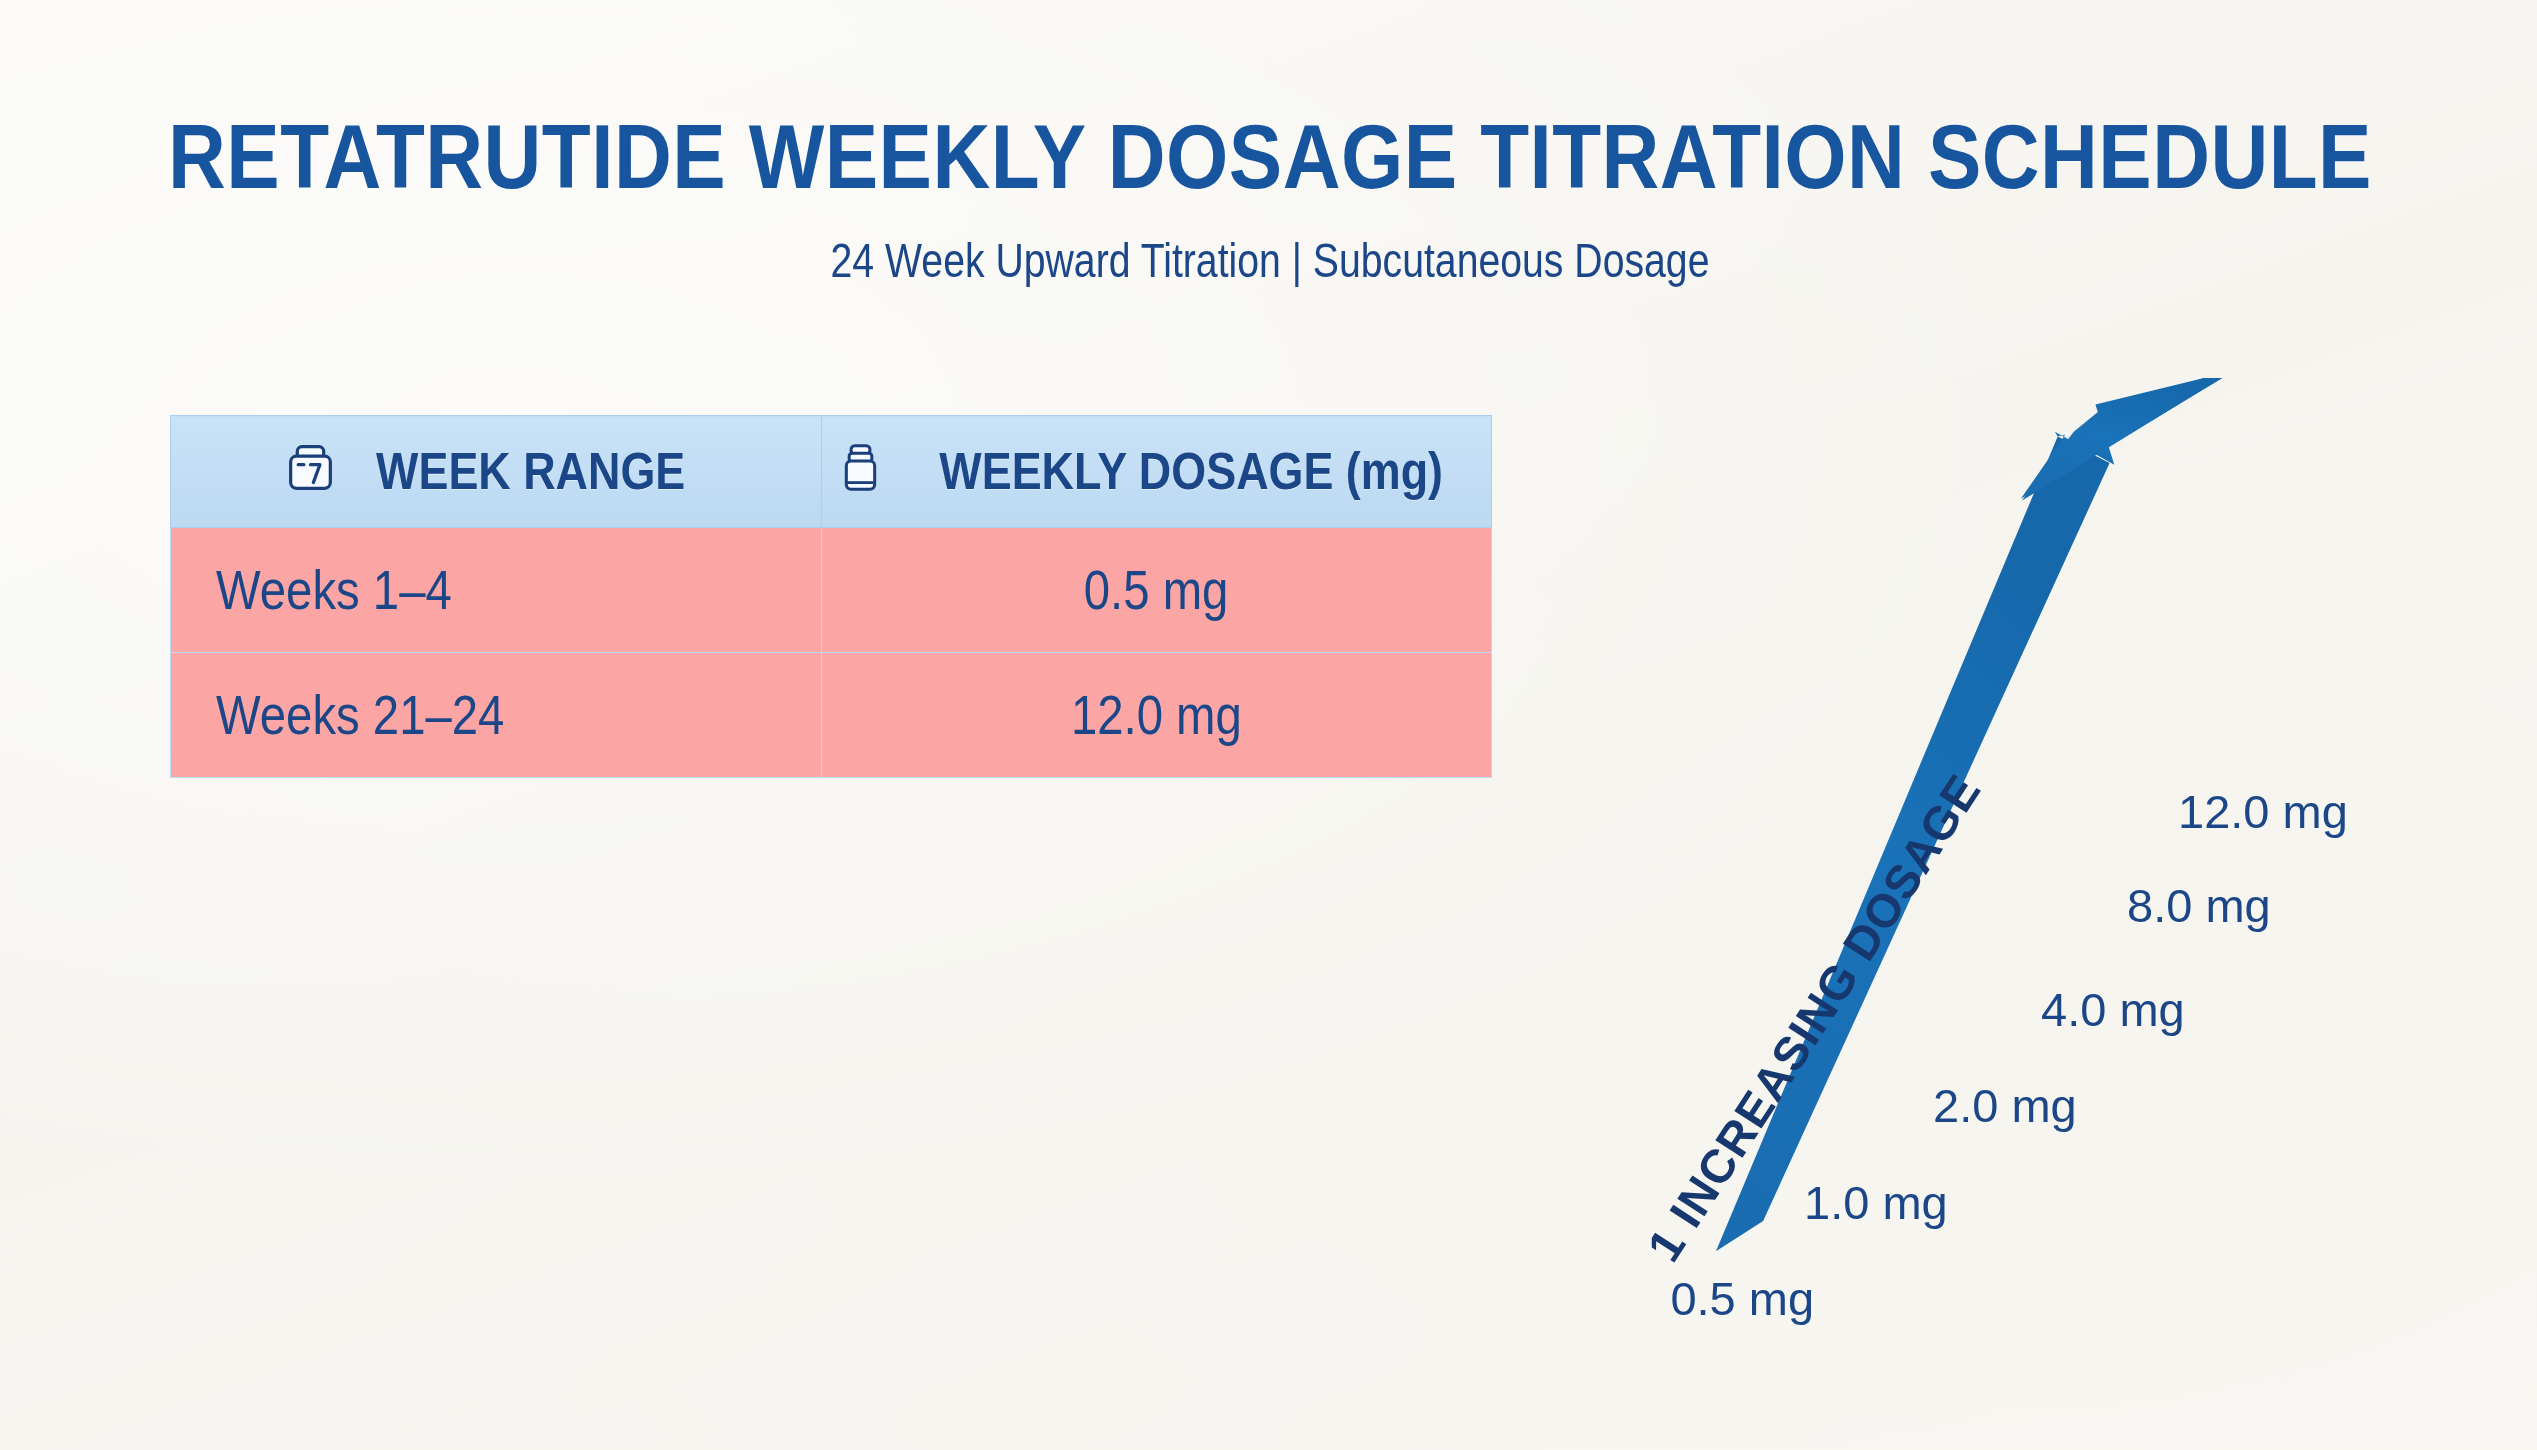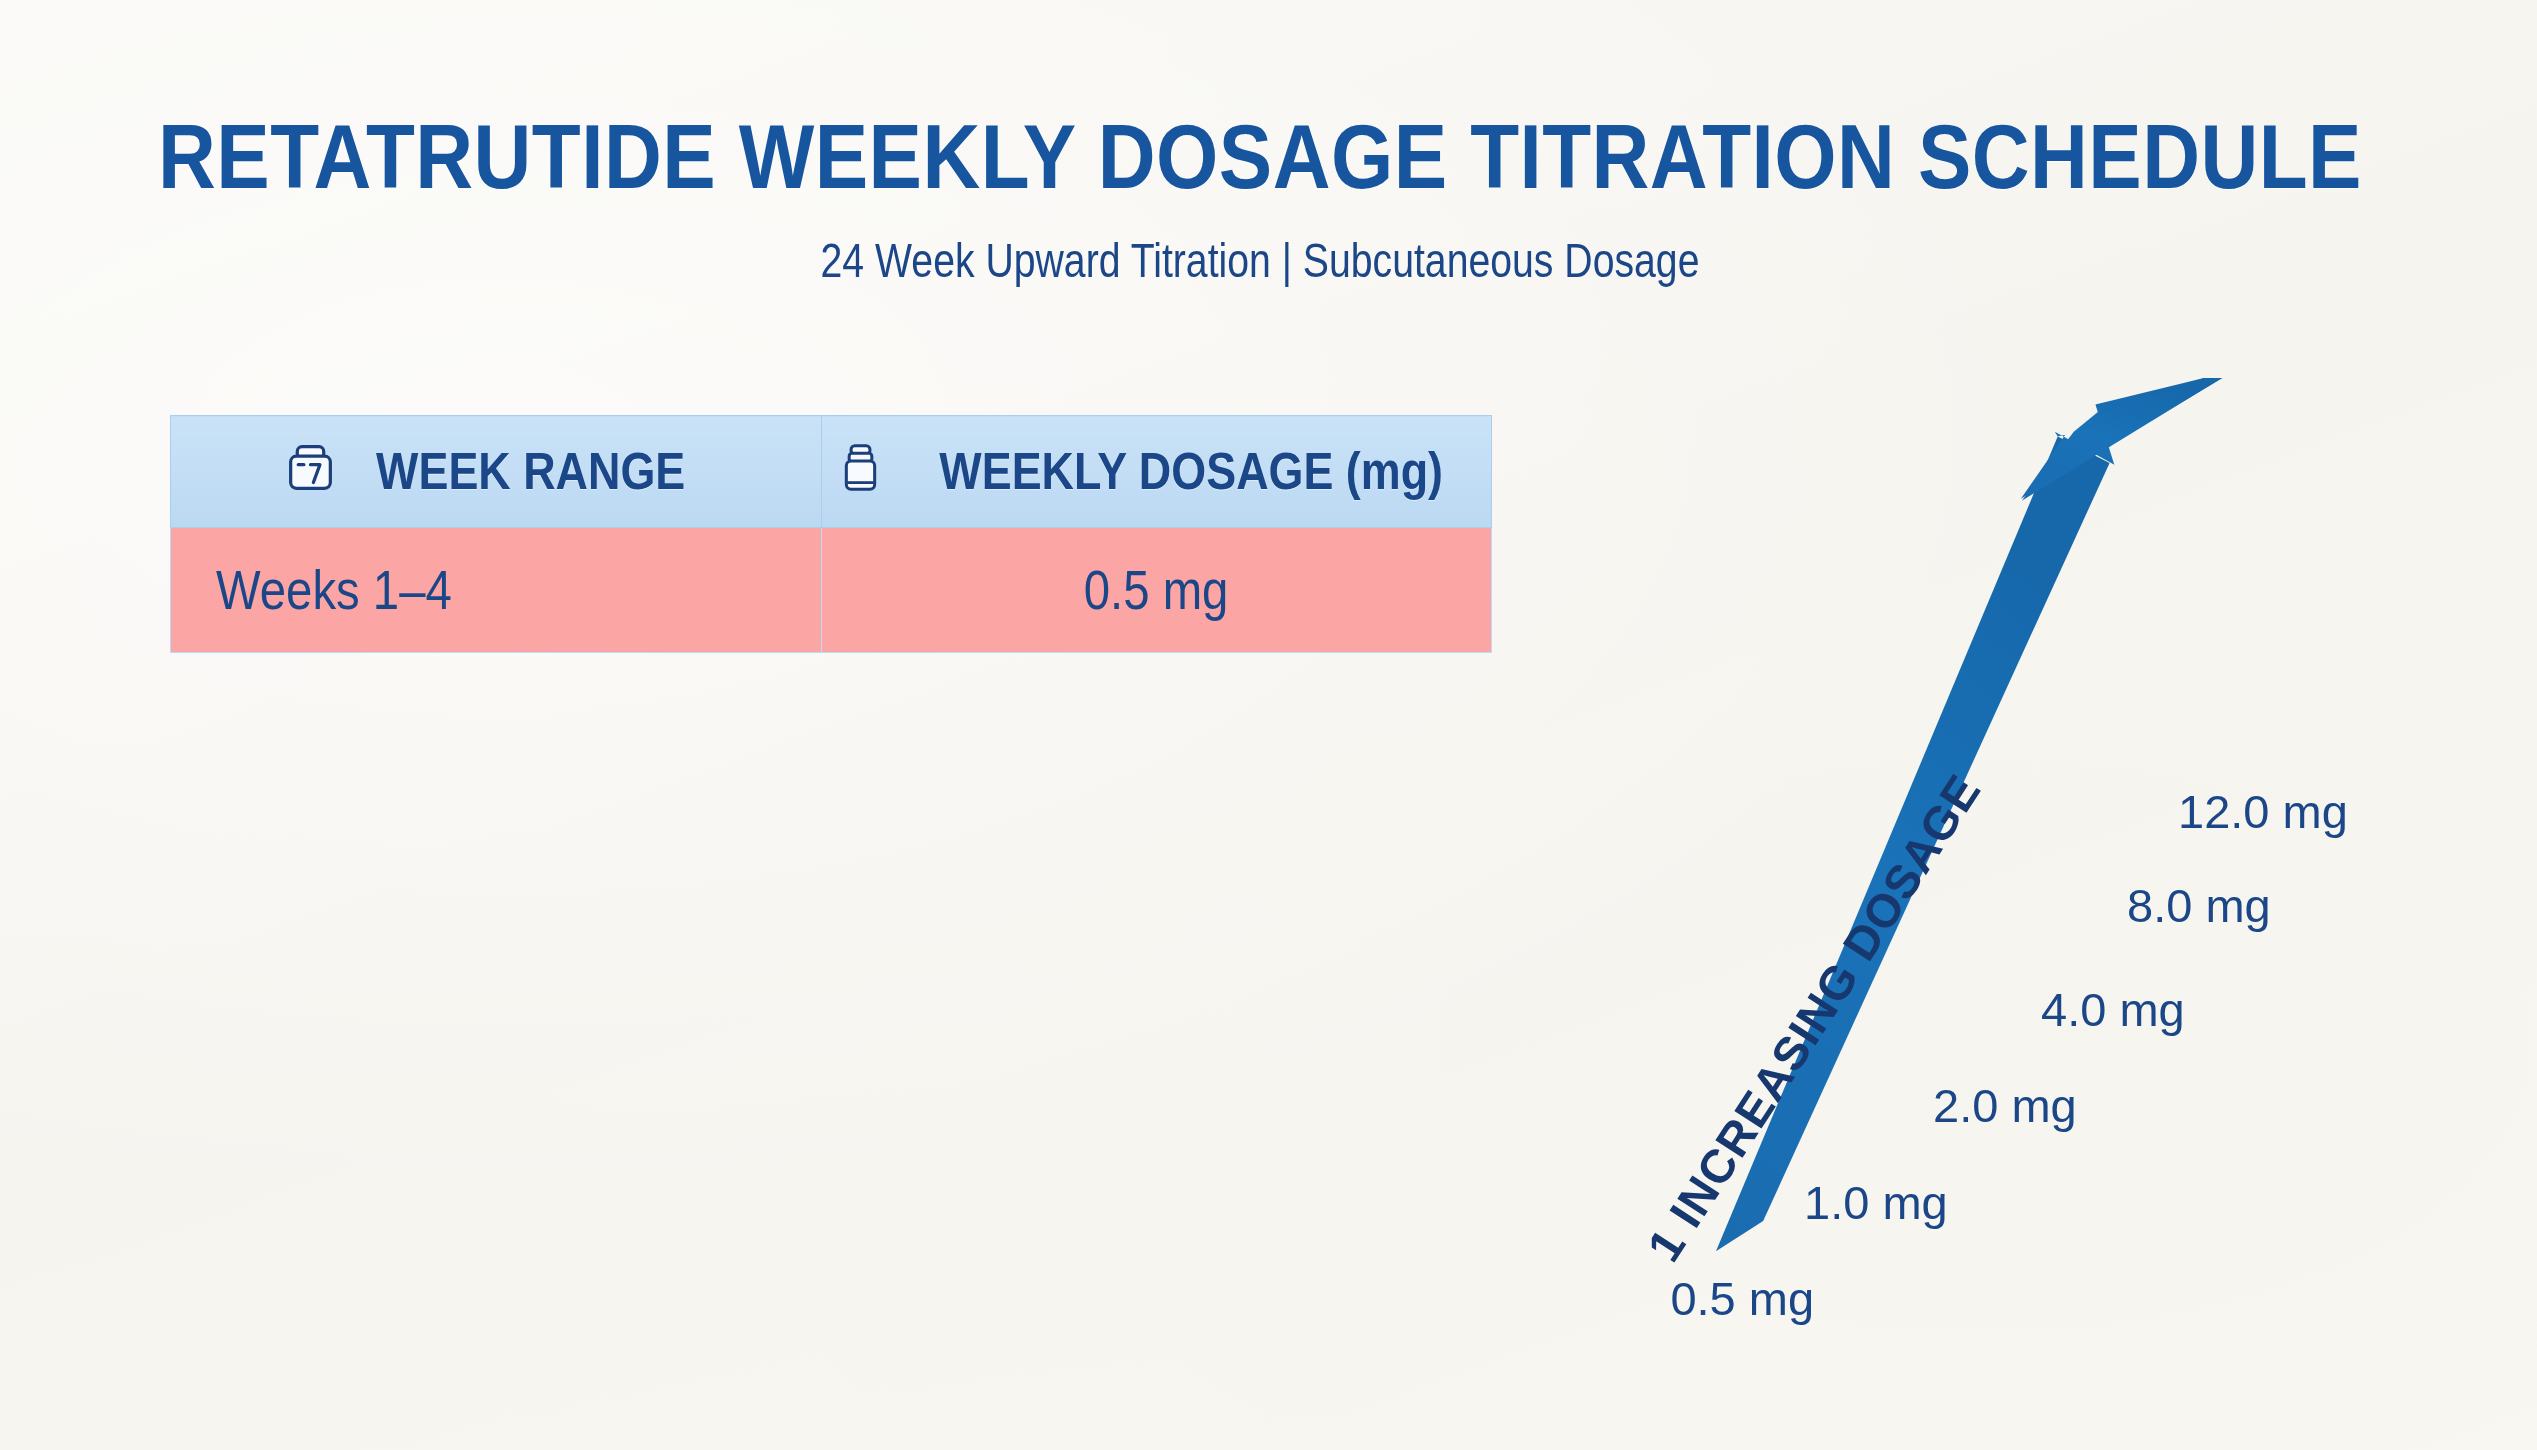--- a/index.html
+++ b/index.html
@@ -23,21 +23,21 @@
       radial-gradient(ellipse at 20% 30%, rgba(255,255,255,0.55) 0%, rgba(255,255,255,0) 55%),
       radial-gradient(ellipse at 78% 72%, rgba(246,244,238,0.75) 0%, rgba(255,255,255,0) 60%),
       linear-gradient(160deg, #faf9f6 0%, #f6f4ef 48%, #f9f8f4 100%);
     pointer-events: none;
   }
 
   
   .header {
     position: absolute;
     top: 0;
-    left: 6px;
+    left: 16px;
     width: 2508px;
     text-align: center;
     padding-top: 111px;
   }
   .main-title {
     font-family: "Liberation Sans Narrow", "Liberation Sans", sans-serif;
     font-weight: bold;
     font-size: 91px;
     line-height: 1.0;
     letter-spacing: 0.5px;
@@ -202,20 +202,24 @@
             <span class="th-label">WEEKLY DOSAGE (mg)</span>
           </div>
         </th>
       </tr>
     </thead>
     <tbody>
       <tr>
         <td><span class="cell-text">Weeks 1–4</span></td>
         <td class="dose-col"><span class="cell-text">0.5 mg</span></td>
       </tr>
+      <tr>
+        <td><span class="cell-text">Weeks 21–24</span></td>
+        <td class="dose-col"><span class="cell-text">12.0 mg</span></td>
+      </tr>
     </tbody>
   </table>
 </div>
 
 <div class="arrow-panel">
 
   <svg class="arrow-svg" width="850" height="944" viewBox="0 0 900 1000">
     <defs>
       <linearGradient id="arrGrad" x1="0" y1="1" x2="0.4" y2="0">
         <stop offset="0" stop-color="#1a6cb0"></stop>

